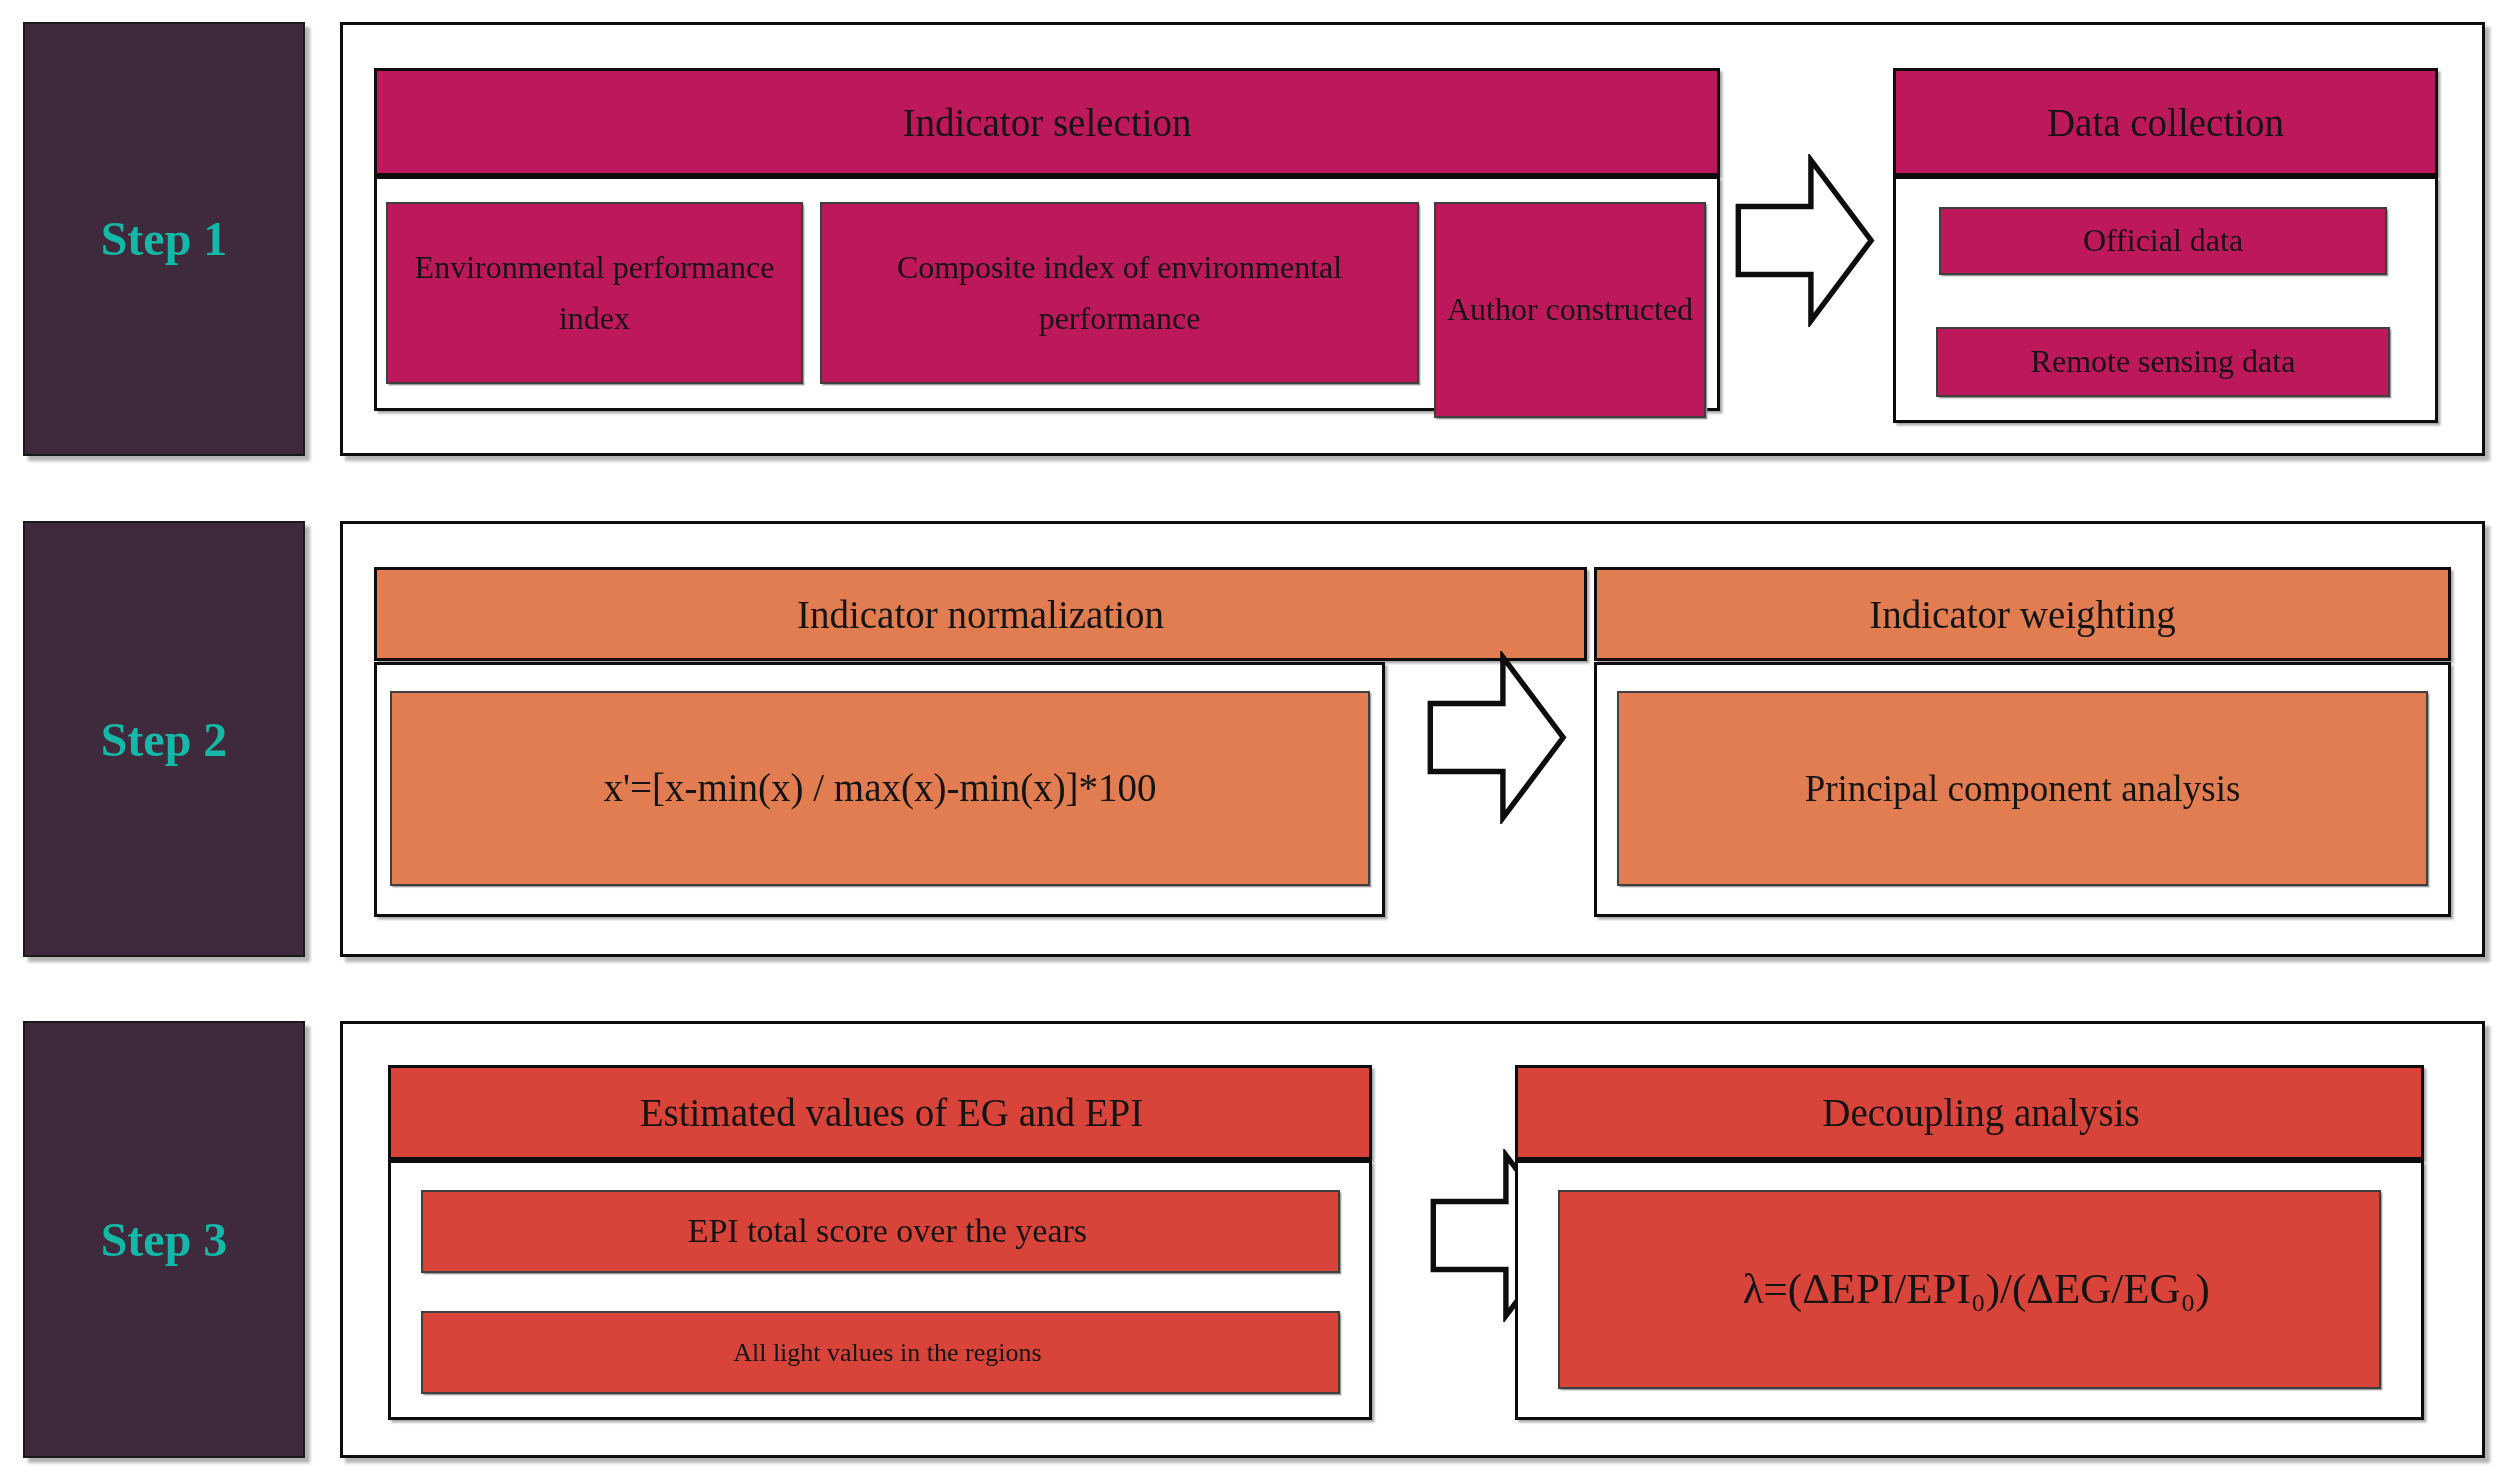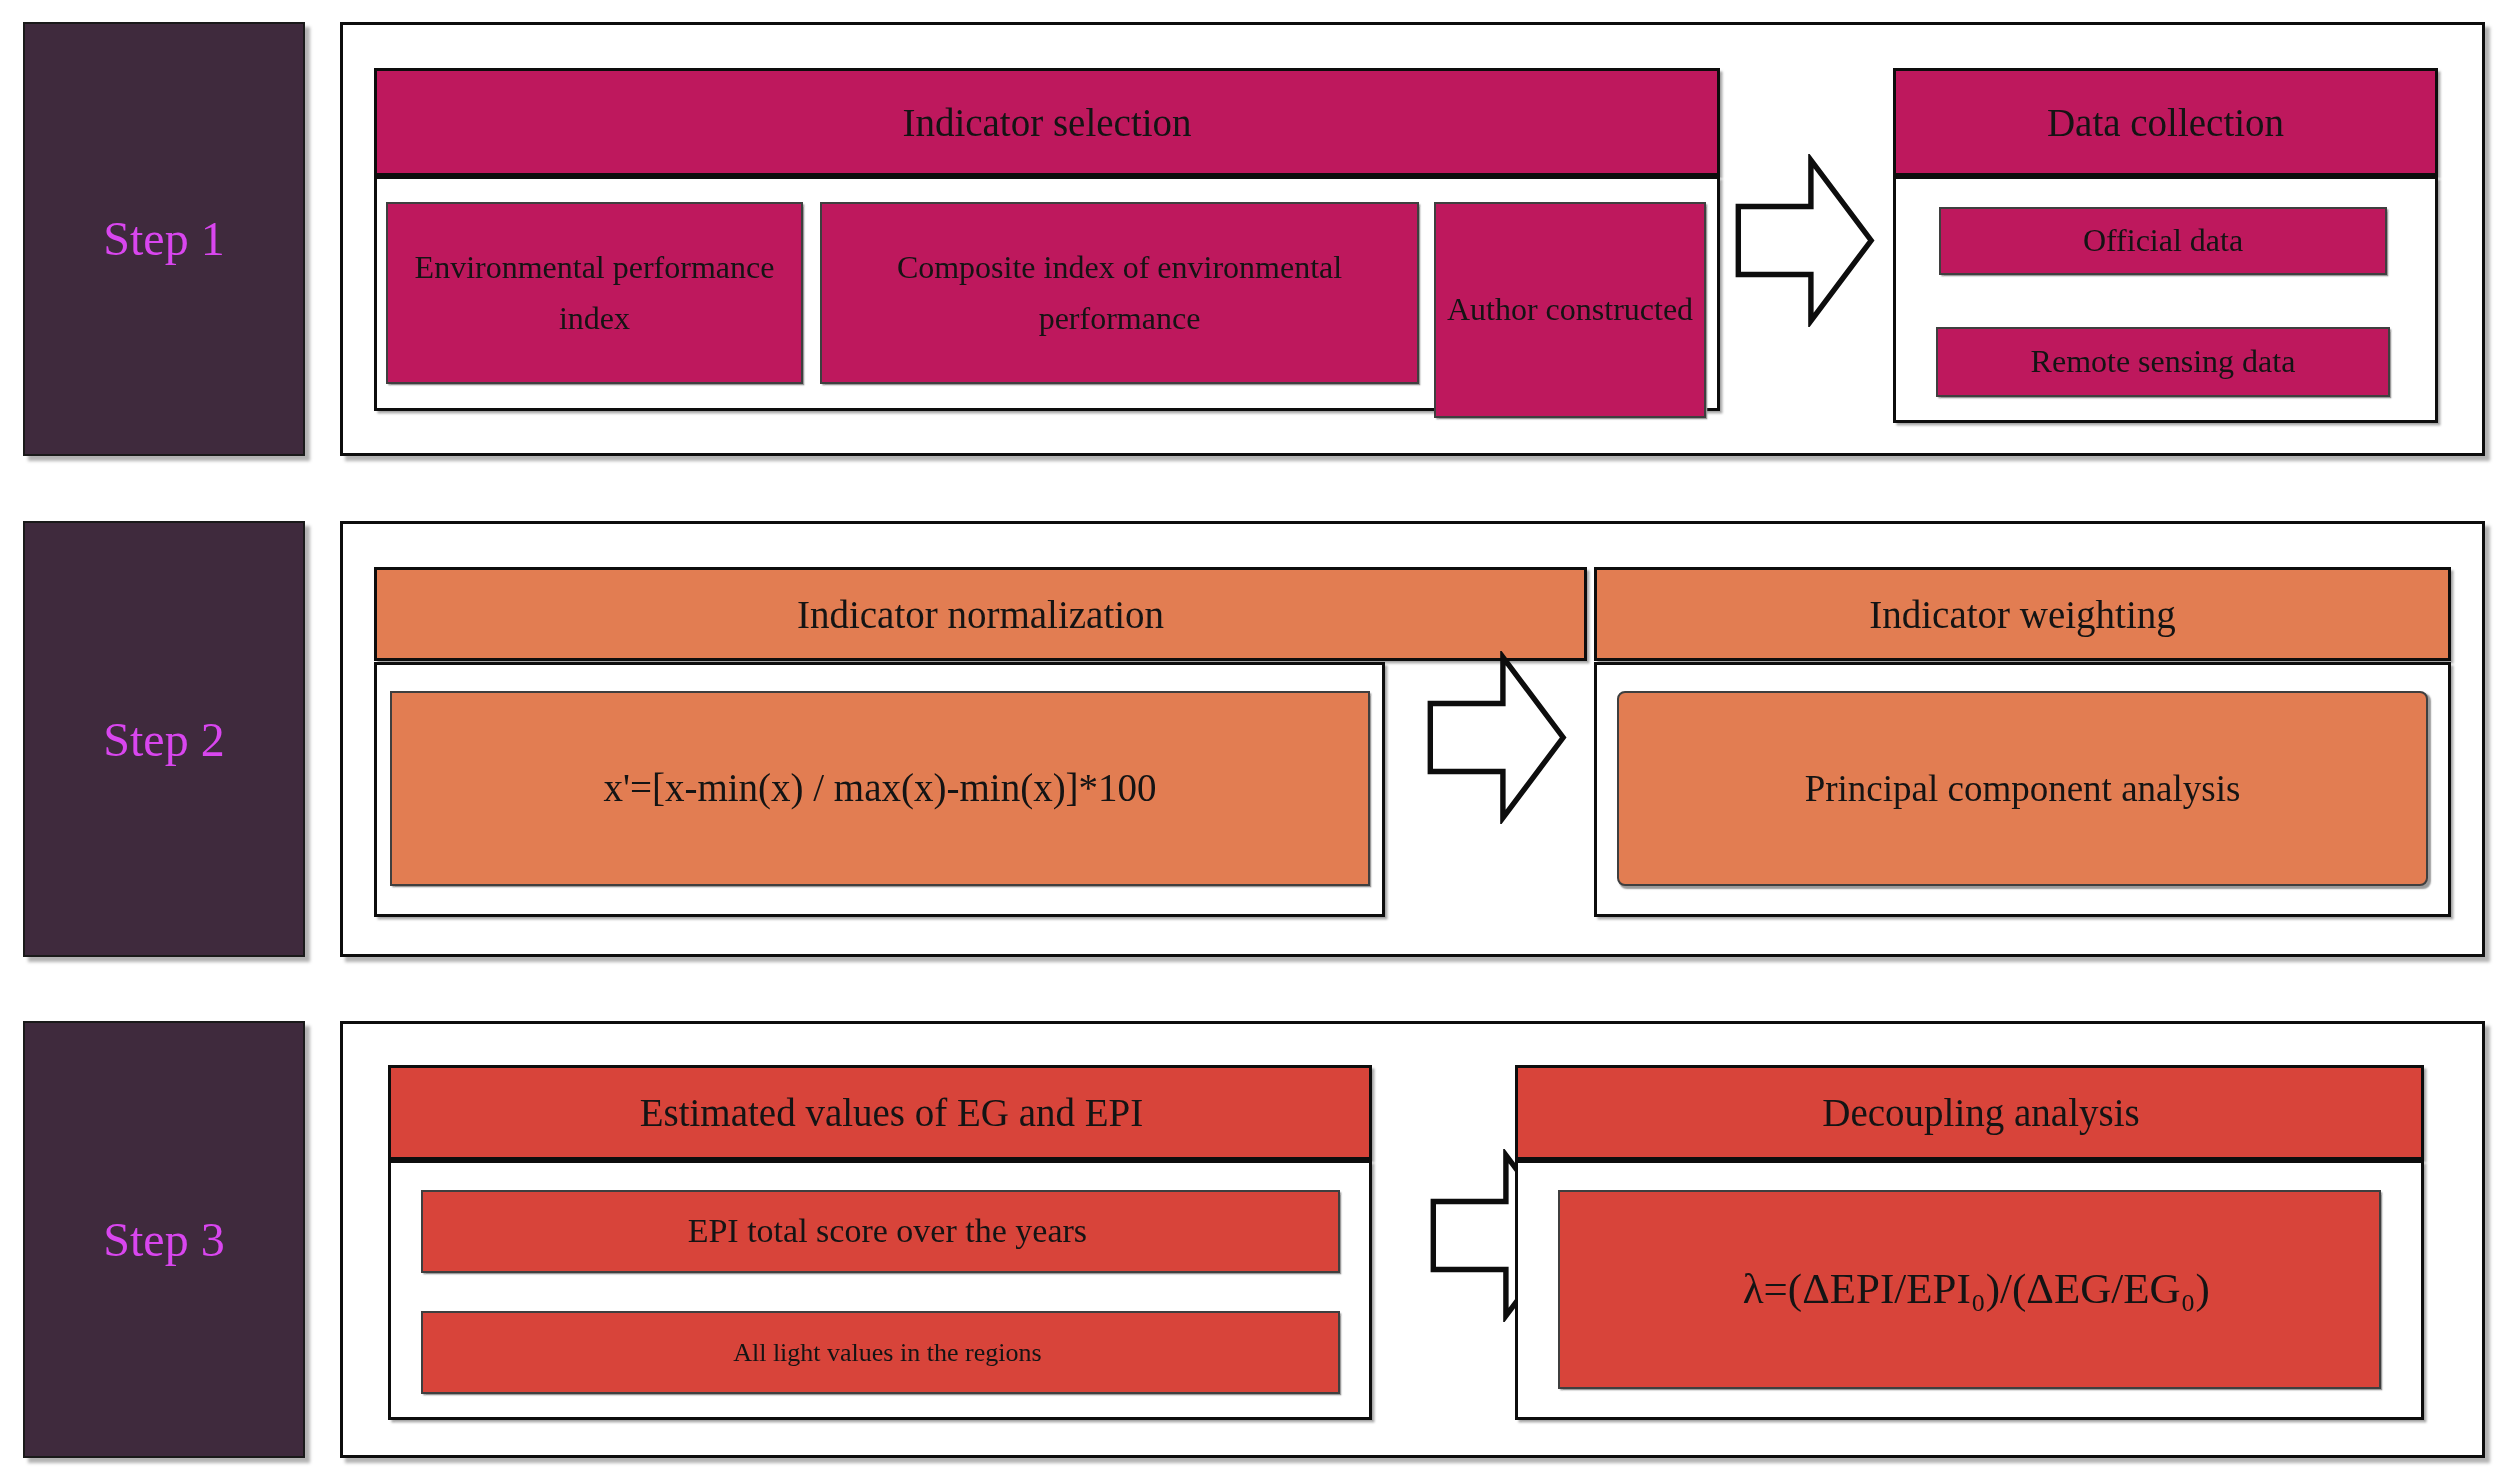--- a/index.html
+++ b/index.html
@@ -11,22 +11,22 @@
     color:#141414;
     overflow:hidden;
   }
   .abs{position:absolute;box-sizing:border-box;}
   .center{display:flex;align-items:center;justify-content:center;text-align:center;}
 
   .step-label{
     background:#3f2a3d;
     border:2.3px solid #1a1a1a;
     box-shadow:4.6px 4.6px 3.1px #b3b3b3;
-    color:#d946ef;
-    font-weight:normal;
+    color:#14b8a6;
+    font-weight:bold;
     font-size:48px;
   }
   .row-container{
     background:#ffffff;
     border:3.9px solid #0d0d0d;
     box-shadow:4.6px 4.6px 3.1px #b3b3b3;
   }
   .group-header{
     border:3.9px solid #0d0d0d;
     font-size:39px;
@@ -113,21 +113,21 @@
     <svg class="arrow-svg" width="141" height="173" viewBox="0 0 182 224">
       <polygon points="4,68 98,68 98,8 176,112 98,216 98,156 4,156" fill="#ffffff" stroke="#0d0d0d" stroke-width="7" stroke-linejoin="miter"></polygon>
     </svg>
   </div>
 
   <div class="abs group-header orange center" style="left:1594px;top:567px;width:857px;height:94px;">
     <span>Indicator weighting</span>
   </div>
   <div class="abs group-body" style="left:1594px;top:662px;width:857px;height:255px;"></div>
 
-  <div class="abs item-box orange center" style="left:1617px;top:691px;width:811px;height:195px;font-size:37px;border-radius:8px;">
+  <div class="abs item-box orange center" style="left:1617px;top:691px;width:811px;height:195px;font-size:37px;">
     <span>Principal component analysis</span>
   </div>
 
   <div class="abs step-label center" style="left:23px;top:1021px;width:282px;height:437px;">
     <span>Step 3</span>
   </div>
 
   <div class="abs row-container" style="left:340px;top:1021px;width:2145px;height:437px;"></div>
 
   <div class="abs group-header red center" style="left:388px;top:1065px;width:984px;height:95px;">

